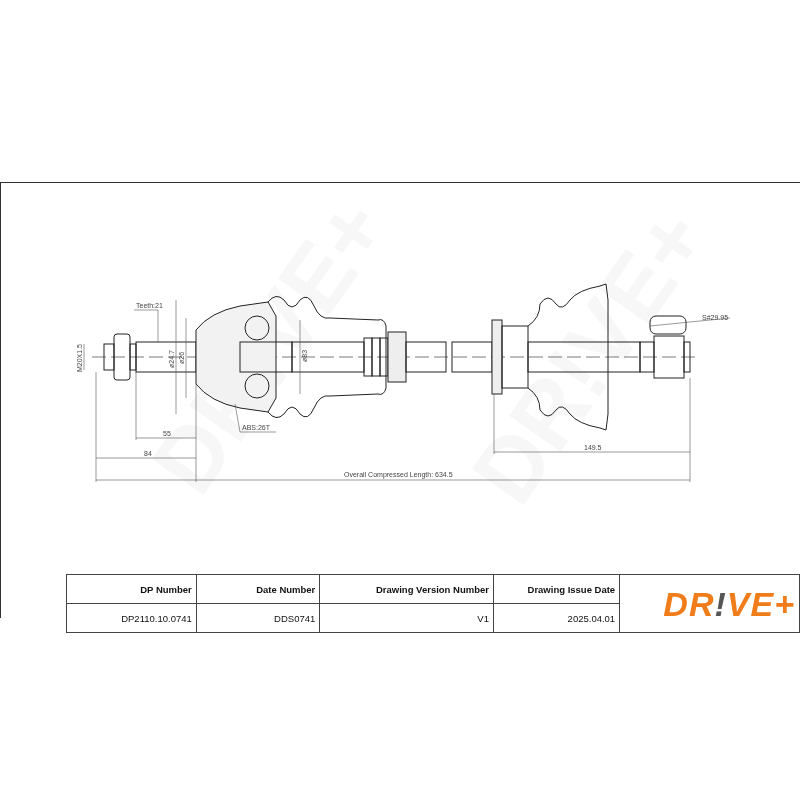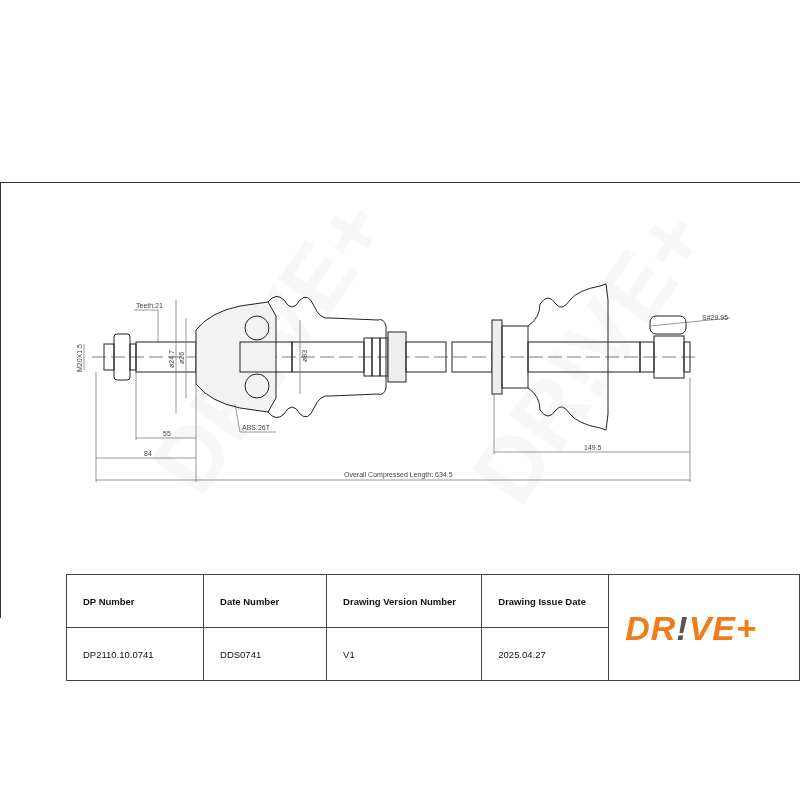--- a/index.html
+++ b/index.html
@@ -1,21 +1,21 @@
 <!DOCTYPE html>
 <html><head>
 <meta charset="utf-8">
 <style>
   html,body{margin:0;padding:0;background:#fff;}
   body{width:800px;height:800px;position:relative;overflow:hidden;font-family:"Liberation Sans",sans-serif;}
   .frame{position:absolute;left:0;top:182px;width:800px;height:436px;border-top:1.5px solid #333;border-left:1.5px solid #333;box-sizing:border-box;}
   svg.drawing{position:absolute;left:0;top:0;width:800px;height:800px;}
   .dim{font-family:"Liberation Sans",sans-serif;font-size:7px;fill:#444;}
   table.title-block{position:absolute;left:66px;top:574px;border-collapse:collapse;background:#fff;}
-  table.title-block td,table.title-block th{border:1px solid #444;height:20px;padding:16px;text-align:left;font-size:9.5px;color:#111;}
+  table.title-block td,table.title-block th{border:1px solid #444;height:20px;padding:4px;text-align:right;font-size:9.5px;color:#111;}
   table.title-block th{font-weight:bold;}
   .c1{width:130px}.c2{width:128px}.c3{width:188px}.c4{width:130px}
   .logo-cell{width:178px;}
   .logo{font-family:"Liberation Sans",sans-serif;font-weight:bold;font-style:italic;font-size:34px;letter-spacing:1px;color:#f07c1a;line-height:40px;}
   .logo .bang{color:#555;}
 </style>
 </head>
 <body>
 
 <div class="frame"></div>
@@ -106,16 +106,16 @@
     <th class="c3">Drawing Version Number</th>
     <th class="c4">Drawing Issue Date</th>
     <td class="logo-cell" rowspan="2">
       <span class="logo"><span>DR</span><span class="bang">!</span><span>VE+</span></span>
     </td>
   </tr>
   <tr>
     <td>DP2110.10.0741</td>
     <td>DDS0741</td>
     <td>V1</td>
-    <td>2025.04.27</td>
+    <td>2025.04.01</td>
   </tr>
 </tbody>
   </table>
 
 </body></html>

